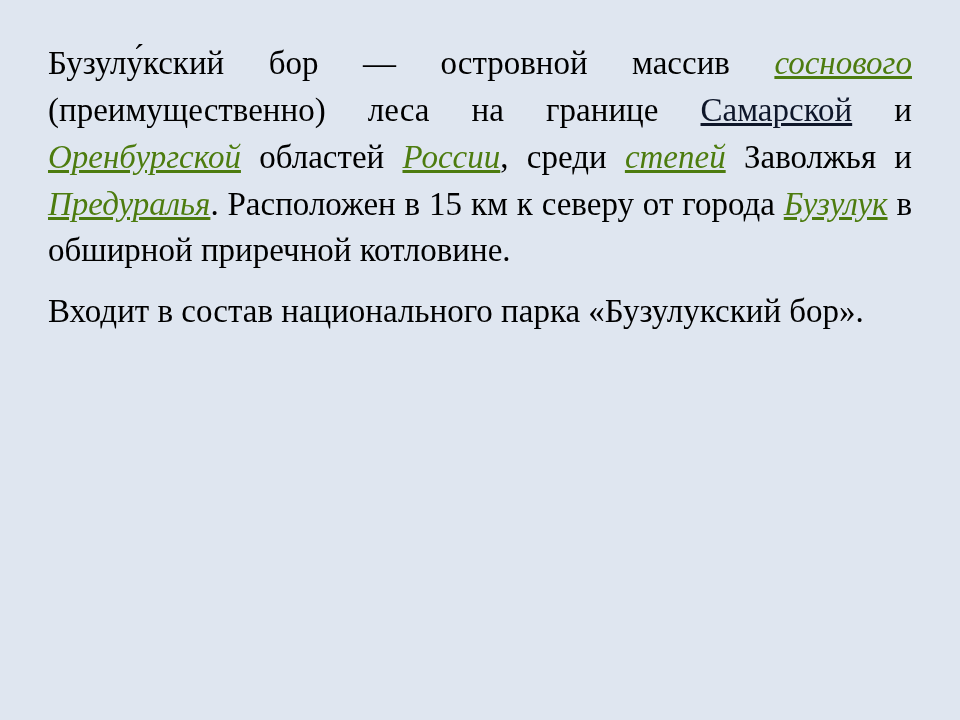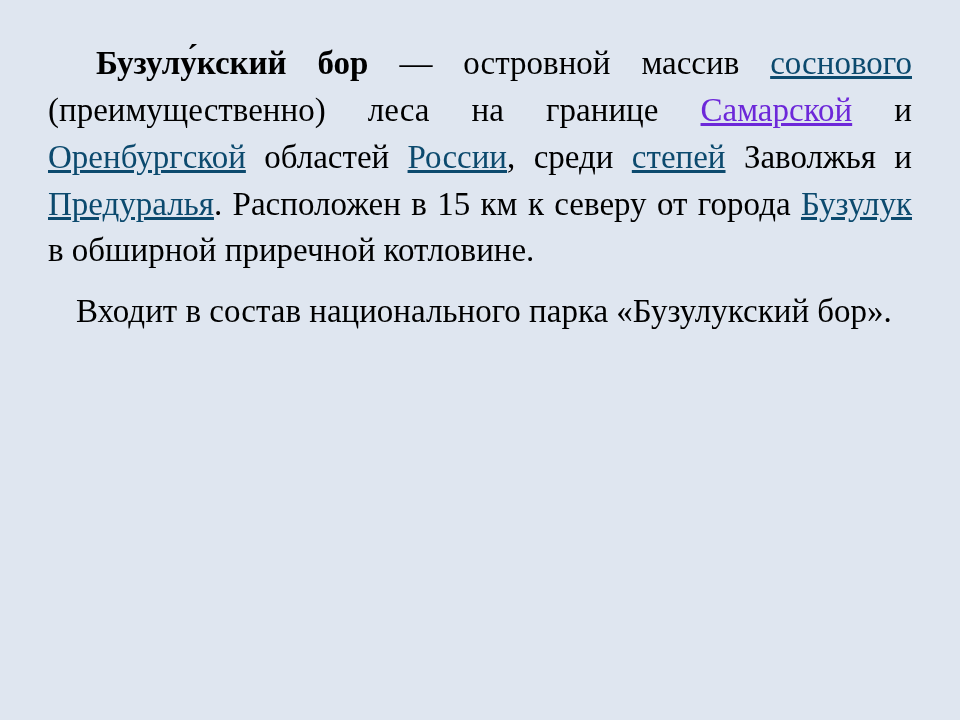--- a/index.html
+++ b/index.html
@@ -23,33 +23,32 @@
   .para {
     font-size: 33px;
     line-height: 1.42;
     color: #000000;
     text-align: justify;
     text-justify: inter-word;
     margin: 0 0 14px 0;
   }
   .para:last-child {
     margin-bottom: 0;
-    margin-left: 28px;
   }
   .bold {
-    font-weight: bold;
-    margin-left: 48px;
+    font-weight: normal;
   }
   .link {
-    color: #0c4a6e;
+    color: #4d7c0f;
     text-decoration: underline;
+    font-style: italic;
   }
   .plain-underline {
     text-decoration: underline;
-    color: #6d28d9;
+    color: #0f172a;
   }
 </style>
 </head>
 <body>
 
 <div id="slide">
 
   <p class="para">
     <span class="bold">Бузулу́кский бор</span><span> — островной массив </span><a class="link" href="#">соснового</a><span> (преимущественно) леса на границе </span><span class="plain-underline">Самарской</span><span> и </span><a class="link" href="#">Оренбургской</a><span> областей </span><a class="link" href="#">России</a><span>, среди </span><a class="link" href="#">степей</a><span> Заволжья и </span><a class="link" href="#">Предуралья</a><span>. Расположен в 15 км к северу от города </span><a class="link" href="#">Бузулук</a><span> в обширной приречной котловине.</span>
   </p>

